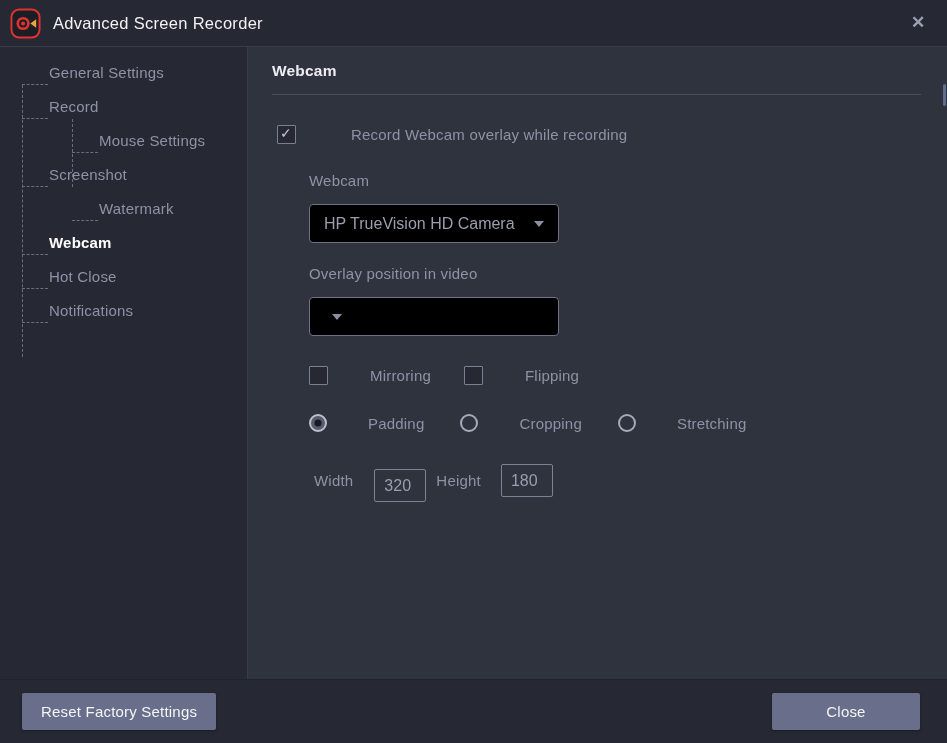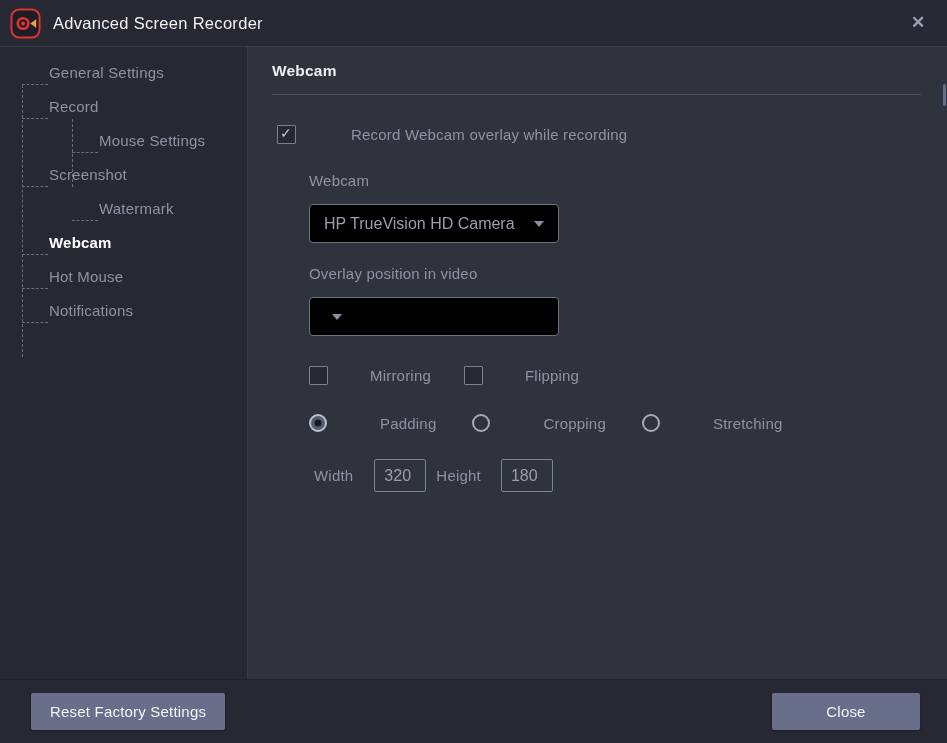--- a/index.html
+++ b/index.html
@@ -73,48 +73,48 @@
   .caret {
     width:0; height:0; flex:0 0 auto; margin-left:8px;
     border-left:5px solid transparent; border-right:5px solid transparent; border-top:6px solid #8a8fa1;
   }
 
   .flags-row { margin-top:30px; display:flex; align-items:center; }
   .flag { display:flex; align-items:center; gap:1px; }
   .flag + .flag { margin-left:33px; }
 
   .radios-row { margin-top:29px; display:flex; align-items:center; }
-  .radio-opt { display:flex; align-items:center; gap:12px; }
+  .radio-opt { display:flex; align-items:center; gap:0; }
   .radio-opt + .radio-opt { margin-left:36px; }
   .radio {
     width:18px; height:18px; box-sizing:border-box; flex:0 0 auto; position:relative;
     border:2px solid #a6aaba; border-radius:50%; background:transparent;
   }
   .radio[data-selected="true"] { border-color:#bcc0cd; background:#565b6d; }
   .radio[data-selected="true"]::after {
     content:""; position:absolute; left:50%; top:50%; transform:translate(-50%,-50%);
     width:7px; height:7px; border-radius:50%; background:#171a23;
   }
 
   .size-row { margin-top:27px; margin-left:5px; display:flex; align-items:center; }
   .size-input {
     width:52px; height:33px; box-sizing:border-box;
     border:1px solid #7e8394; border-radius:2px; background:transparent;
     color:#9a9eaf; font-size:16px; font-family:inherit; padding:0 0 0 9px; outline:none;
   }
-  .size-input.w { margin-left:21px; }
+  .size-input.w { margin-left:21px;margin-top:10px; }
   .lbl-height { margin-left:10px; }
   .size-input.h { margin-left:20px; }
 
   
   .footer {
     height:64px; flex:0 0 auto; box-sizing:border-box;
     background:#262933; border-top:1px solid #20232c;
     display:flex; align-items:center; justify-content:space-between;
-    padding:0 27px 0 31px;
+    padding:0 27px 0 22px;
   }
   .btn {
     height:37px; background:#696f8a; color:#f4f5f8;
     font-size:15px; font-family:inherit; letter-spacing:0.2px;
     border:none; border-radius:2px; cursor:default;
     box-shadow:0 1px 3px rgba(0,0,0,0.35);
   }
   .btn-reset { padding:0 19px; }
   .btn-close { width:148px; }
 </style>
@@ -160,21 +160,21 @@
       <div class="tree-row lvl2">
         <span class="dash"></span>
         <span class="t-label">Watermark</span>
       </div>
       <div class="tree-row lvl1 selected">
         <span class="dash"></span>
         <span class="t-label">Webcam</span>
       </div>
       <div class="tree-row lvl1">
         <span class="dash"></span>
-        <span class="t-label">Hot Mouse</span>
+        <span class="t-label">Hot Close</span>
       </div>
       <div class="tree-row lvl1">
         <span class="dash"></span>
         <span class="t-label">Notifications</span>
       </div>
     </nav>
 
     <section class="content">
       <h1 class="page-heading">Webcam</h1>
       <div class="separator"></div>

